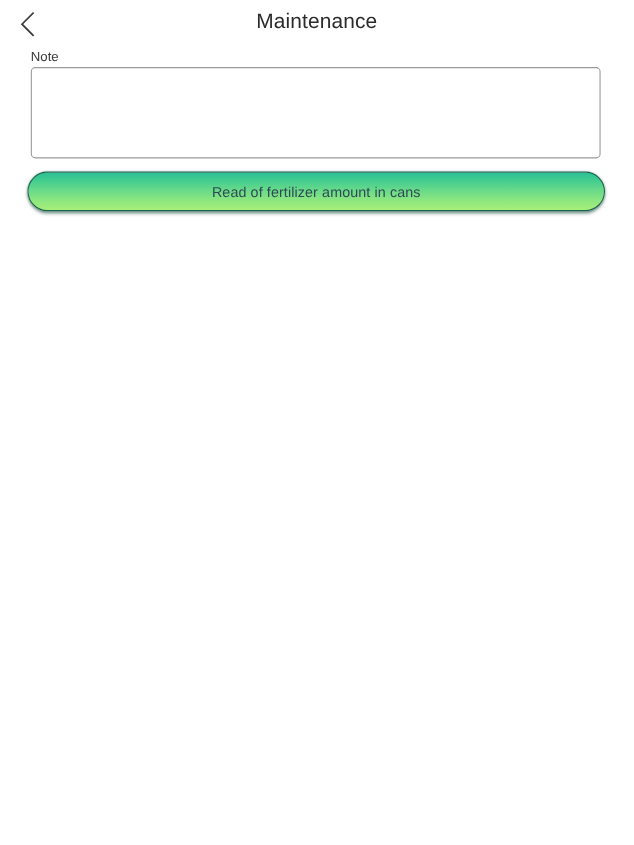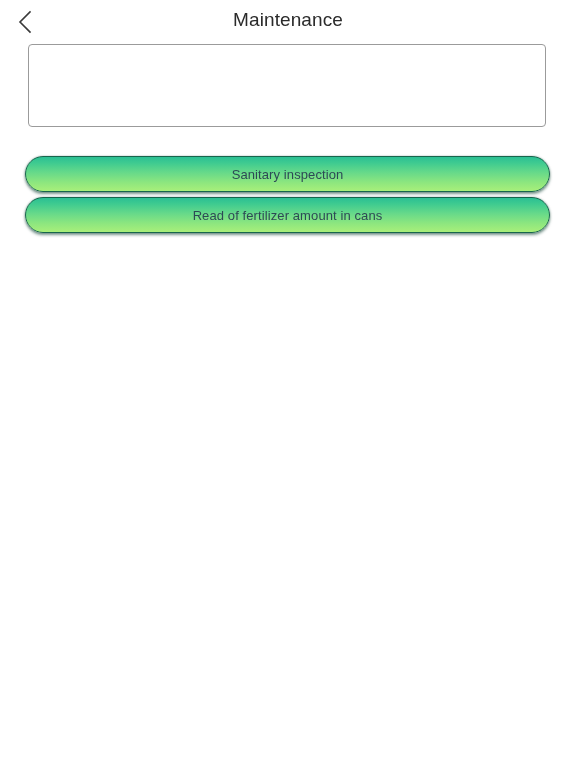--- a/index.html
+++ b/index.html
@@ -125,23 +125,21 @@
 <div class="header">
   <button class="back-btn" aria-label="Back">
     <svg width="16" height="24" viewBox="0 0 16 24" fill="none">
       <path d="M13 2 L3 12 L13 22" stroke="#3a3a3a" stroke-width="1.6" stroke-linecap="square" stroke-linejoin="miter" fill="none"></path>
     </svg>
   </button>
   <div class="page-title">Maintenance</div>
 </div>
 
 <div class="note-block">
+  <label class="note-label">Note</label>
   <textarea class="note-input" placeholder="" style=""></textarea>
 </div>
 
 <div class="action-list">
-  <button class="action-btn">
-    <span>Sanitary inspection</span>
-  </button>
   <button class="action-btn">
     <span>Read of fertilizer amount in cans</span>
   </button>
 </div>
 
 </body></html>

